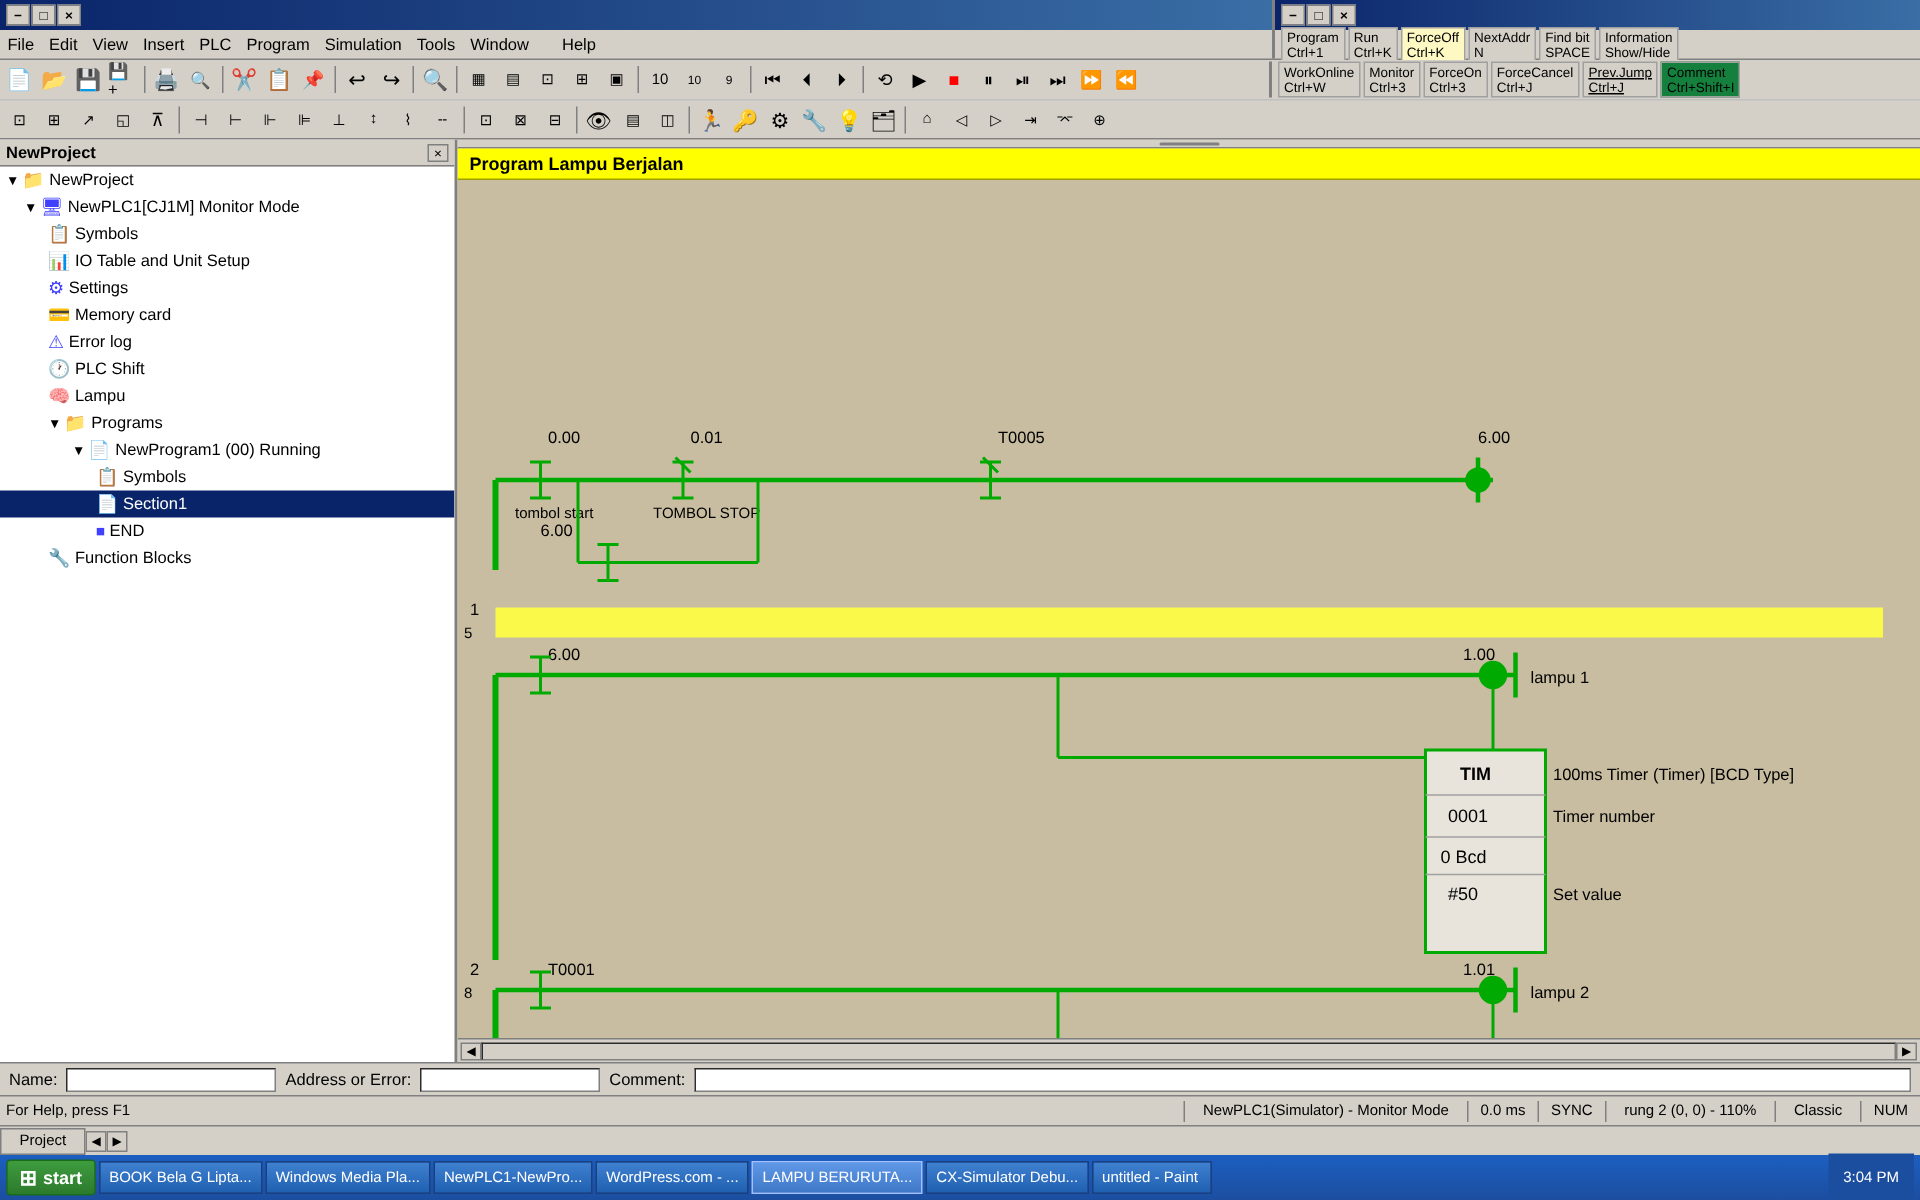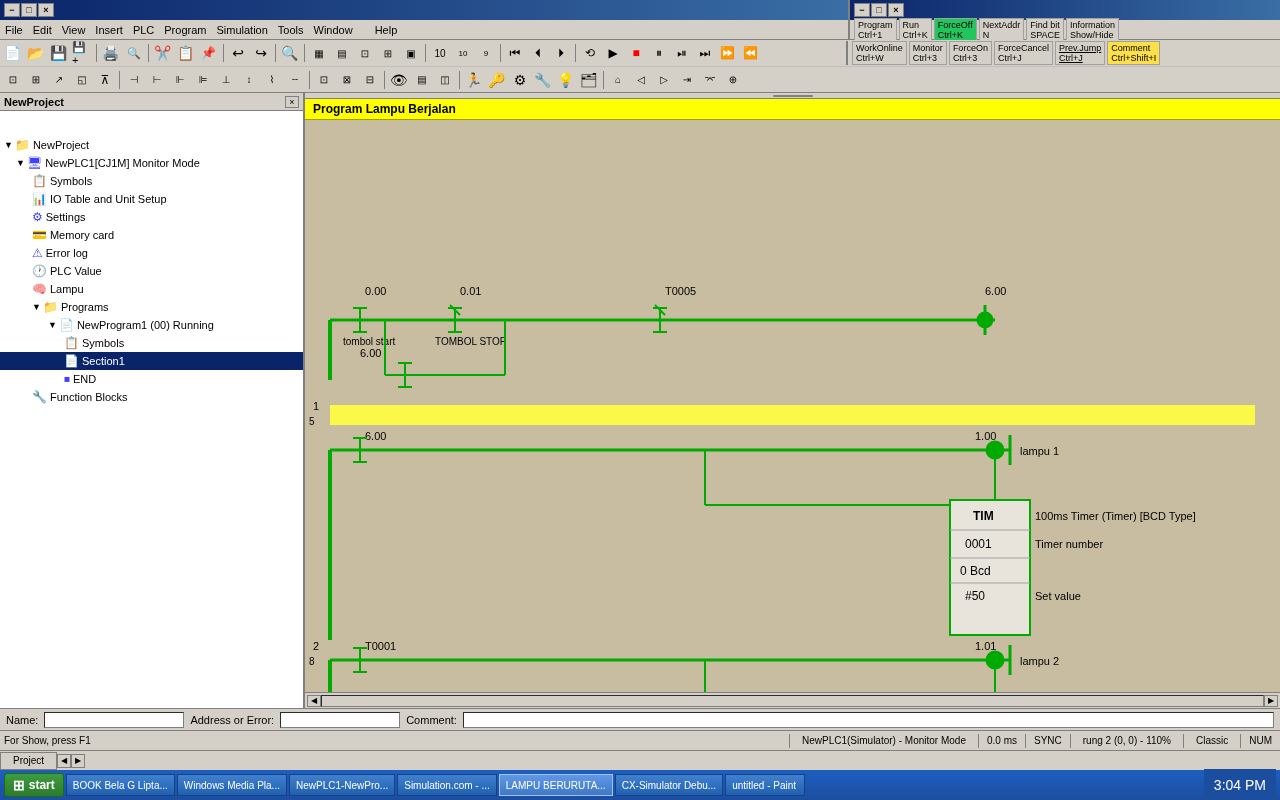--- a/index.html
+++ b/index.html
@@ -40,21 +40,21 @@
       <span style="padding:2px 5px;font-size:11px;cursor:pointer;">Program</span>
       <span style="padding:2px 5px;font-size:11px;cursor:pointer;">Simulation</span>
       <span style="padding:2px 5px;font-size:11px;cursor:pointer;">Tools</span>
       <span style="padding:2px 5px;font-size:11px;cursor:pointer;">Window</span>
       <span style="padding:2px 5px;font-size:11px;cursor:pointer;margin-left:12px;">Help</span>
     </div>
 
     <div style="width:432px; border-left:2px solid #808080; display:flex; align-items:center; padding:0 4px; font-size:10px; gap:2px;">
       <span style="font-size:9px;cursor:pointer;padding:1px 3px;border:1px solid #a0a0a0;background:#d4d0c8;white-space:nowrap;">Program<br>Ctrl+1</span>
       <span style="font-size:9px;cursor:pointer;padding:1px 3px;border:1px solid #a0a0a0;background:#d4d0c8;white-space:nowrap;">Run<br>Ctrl+K</span>
-      <span style="font-size:9px;cursor:pointer;padding:1px 3px;border:1px solid #a0a0a0;background:#22c55e;white-space:nowrap;">ForceOff<br>Ctrl+K</span>
+      <span style="font-size:9px;cursor:pointer;padding:1px 3px;border:1px solid #a0a0a0;background:#fef9c3;white-space:nowrap;">ForceOff<br>Ctrl+K</span>
       <span style="font-size:9px;cursor:pointer;padding:1px 3px;border:1px solid #a0a0a0;background:#d4d0c8;white-space:nowrap;">NextAddr<br>N</span>
       <span style="font-size:9px;cursor:pointer;padding:1px 3px;border:1px solid #a0a0a0;background:#d4d0c8;white-space:nowrap;">Find bit<br>SPACE</span>
       <span style="font-size:9px;cursor:pointer;padding:1px 3px;border:1px solid #a0a0a0;background:#d4d0c8;white-space:nowrap;">Information<br>Show/Hide</span>
     </div>
   </div>
 
   <div style="background:#d4d0c8; border-bottom:1px solid #808080; font-family:Tahoma,Arial,sans-serif;">
 
     <div style="display:flex; align-items:center; padding:1px 2px; height:26px; gap:1px; flex-wrap:wrap; position:relative;">
 
@@ -102,21 +102,21 @@
         <div style="width:22px;height:20px;background:#d4d0c8;border:1px solid transparent;display:inline-flex;align-items:center;justify-content:center;cursor:pointer;font-size:12px;">⏩</div>
         <div style="width:22px;height:20px;background:#d4d0c8;border:1px solid transparent;display:inline-flex;align-items:center;justify-content:center;cursor:pointer;font-size:12px;">⏪</div>
       </div>
 
       <div style="width:432px; border-left:2px solid #808080; display:flex; align-items:center; padding:0 4px; font-size:9px; gap:2px;">
         <span style="font-size:9px;cursor:pointer;padding:1px 3px;border:1px solid #a0a0a0;background:#d4d0c8;white-space:nowrap;">WorkOnline<br>Ctrl+W</span>
         <span style="font-size:9px;cursor:pointer;padding:1px 3px;border:1px solid #a0a0a0;background:#d4d0c8;white-space:nowrap;">Monitor<br>Ctrl+3</span>
         <span style="font-size:9px;cursor:pointer;padding:1px 3px;border:1px solid #a0a0a0;background:#d4d0c8;white-space:nowrap;">ForceOn<br>Ctrl+3</span>
         <span style="font-size:9px;cursor:pointer;padding:1px 3px;border:1px solid #a0a0a0;background:#d4d0c8;white-space:nowrap;">ForceCancel<br>Ctrl+J</span>
         <span style="font-size:9px;cursor:pointer;padding:1px 3px;border:1px solid #a0a0a0;background:#d4d0c8;white-space:nowrap;text-decoration:underline;">Prev.Jump<br>Ctrl+J</span>
-        <span style="font-size:9px;cursor:pointer;padding:1px 3px;border:1px solid #a0a0a0;background:#fde047;white-space:nowrap;">Comment<br>Ctrl+Shift+I</span>
+        <span style="font-size:9px;cursor:pointer;padding:1px 3px;border:1px solid #a0a0a0;background:#15803d;white-space:nowrap;">Comment<br>Ctrl+Shift+I</span>
       </div>
     </div>
 
     <div style="display:flex; align-items:center; padding:1px 2px; height:26px; gap:1px; border-top:1px solid #c0c0c0;">
       <div style="flex:1; display:flex; align-items:center; gap:1px; height:24px; overflow:hidden;">
         <div style="width:22px;height:20px;background:#d4d0c8;border:1px solid transparent;display:inline-flex;align-items:center;justify-content:center;cursor:pointer;font-size:10px;">⊡</div>
         <div style="width:22px;height:20px;background:#d4d0c8;border:1px solid transparent;display:inline-flex;align-items:center;justify-content:center;cursor:pointer;font-size:10px;">⊞</div>
         <div style="width:22px;height:20px;background:#d4d0c8;border:1px solid transparent;display:inline-flex;align-items:center;justify-content:center;cursor:pointer;font-size:10px;">↗</div>
         <div style="width:22px;height:20px;background:#d4d0c8;border:1px solid transparent;display:inline-flex;align-items:center;justify-content:center;cursor:pointer;font-size:10px;">◱</div>
         <div style="width:22px;height:20px;background:#d4d0c8;border:1px solid transparent;display:inline-flex;align-items:center;justify-content:center;cursor:pointer;font-size:12px;">⊼</div>
@@ -152,21 +152,21 @@
         <div style="width:22px;height:20px;background:#d4d0c8;border:1px solid transparent;display:inline-flex;align-items:center;justify-content:center;cursor:pointer;font-size:10px;">⇥</div>
         <div style="width:22px;height:20px;background:#d4d0c8;border:1px solid transparent;display:inline-flex;align-items:center;justify-content:center;cursor:pointer;font-size:10px;">⌤</div>
         <div style="width:22px;height:20px;background:#d4d0c8;border:1px solid transparent;display:inline-flex;align-items:center;justify-content:center;cursor:pointer;font-size:10px;">⊕</div>
       </div>
       <div style="width:432px; border-left:2px solid #808080;"></div>
     </div>
   </div>
 
   <div style="display:flex; flex:1; overflow:hidden; font-family:Tahoma,Arial,sans-serif;">
 
-    <div style="width:305px; background:white; border-right:2px solid #808080; display:flex; flex-direction:column; overflow:hidden;gap:25px;">
+    <div style="width:305px; background:white; border-right:2px solid #808080; display:flex; flex-direction:column; overflow:hidden;">
 
       <div style="background:#d4d0c8; padding:2px 4px; display:flex; justify-content:space-between; align-items:center; border-bottom:1px solid #808080; height:18px;">
         <span style="font-size:11px; font-weight:bold;">NewProject</span>
         <div style="display:flex; gap:2px;">
           <div style="width:14px;height:12px;background:#d4d0c8;border:1px solid #808080;display:flex;align-items:center;justify-content:center;font-size:9px;cursor:pointer;">×</div>
         </div>
       </div>
 
       <div style="overflow-y:auto; flex:1; font-size:11px;">
 
@@ -202,21 +202,21 @@
           <span>Memory card</span>
         </div>
 
         <div style="display:flex;align-items:center;padding:2px 0;cursor:pointer;padding-left:32px;">
           <span style="color:#4040ff;font-size:12px;margin-right:3px;">⚠</span>
           <span>Error log</span>
         </div>
 
         <div style="display:flex;align-items:center;padding:2px 0;cursor:pointer;padding-left:32px;">
           <span style="color:#4040ff;font-size:12px;margin-right:3px;">🕐</span>
-          <span>PLC Value</span>
+          <span>PLC Shift</span>
         </div>
 
         <div style="display:flex;align-items:center;padding:2px 0;cursor:pointer;padding-left:32px;">
           <span style="color:#4040ff;font-size:12px;margin-right:3px;">🧠</span>
           <span>Lampu</span>
         </div>
 
         <div style="display:flex;align-items:center;padding:2px 0;cursor:pointer;padding-left:32px;">
           <span style="font-size:9px;margin-right:2px;">▼</span>
           <span style="color:#4040ff;font-size:12px;margin-right:3px;">📁</span>
@@ -409,21 +409,21 @@
   <div style="background:#d4d0c8; height:22px; display:flex; align-items:center; border-top:1px solid #808080; font-size:11px; padding:0 6px; gap:6px; font-family:Tahoma,Arial,sans-serif;">
     <span>Name:</span>
     <input type="text" style="height: 16px; width: 140px; border: 1px inset rgb(128, 128, 128); background: white; font-size: 10px; padding: 0px 2px;" value="">
     <span>Address or Error:</span>
     <input type="text" style="height: 16px; width: 120px; border: 1px inset rgb(128, 128, 128); background: white; font-size: 10px; padding: 0px 2px;" value="">
     <span>Comment:</span>
     <input type="text" style="height: 16px; flex: 1 1 0%; border: 1px inset rgb(128, 128, 128); background: white; font-size: 10px; padding: 0px 2px;" value="">
   </div>
 
   <div style="background:#d4d0c8; height:20px; display:flex; align-items:center; border-top:1px solid #808080; font-size:10px; padding:0 4px; gap:0; font-family:Tahoma,Arial,sans-serif;">
-    <span style="flex:1;">For Show, press F1</span>
+    <span style="flex:1;">For Help, press F1</span>
     <div style="width:1px;height:14px;background:#808080;margin:0 4px;"></div>
     <span style="padding:0 8px;">NewPLC1(Simulator) - Monitor Mode</span>
     <div style="width:1px;height:14px;background:#808080;margin:0 4px;"></div>
     <span style="padding:0 4px;">0.0 ms</span>
     <div style="width:1px;height:14px;background:#808080;margin:0 4px;"></div>
     <span style="padding:0 4px;">SYNC</span>
     <div style="width:1px;height:14px;background:#808080;margin:0 4px;"></div>
     <span style="padding:0 8px;">rung 2 (0, 0) - 110%</span>
     <div style="width:1px;height:14px;background:#808080;margin:0 4px;"></div>
     <span style="padding:0 8px;">Classic</span>
@@ -442,24 +442,24 @@
       <span style="font-size:14px;">⊞</span>
       <span>start</span>
     </div>
 
     <div style="background:linear-gradient(to bottom,#4080d0,#2060b0);color:white;border:1px solid #1a4080;height:22px;padding:0 6px;font-size:10px;display:flex;align-items:center;cursor:pointer;min-width:80px;max-width:120px;overflow:hidden;text-overflow:ellipsis;white-space:nowrap;">BOOK Bela G Lipta...</div>
 
     <div style="background:linear-gradient(to bottom,#4080d0,#2060b0);color:white;border:1px solid #1a4080;height:22px;padding:0 6px;font-size:10px;display:flex;align-items:center;cursor:pointer;min-width:80px;max-width:120px;overflow:hidden;text-overflow:ellipsis;white-space:nowrap;">Windows Media Pla...</div>
 
     <div style="background:linear-gradient(to bottom,#4080d0,#2060b0);color:white;border:1px solid #1a4080;height:22px;padding:0 6px;font-size:10px;display:flex;align-items:center;cursor:pointer;min-width:80px;max-width:120px;overflow:hidden;text-overflow:ellipsis;white-space:nowrap;">NewPLC1-NewPro...</div>
 
-    <div style="background:linear-gradient(to bottom,#4080d0,#2060b0);color:white;border:1px solid #1a4080;height:22px;padding:0 6px;font-size:10px;display:flex;align-items:center;cursor:pointer;min-width:80px;max-width:130px;overflow:hidden;text-overflow:ellipsis;white-space:nowrap;">Simulation.com - ...</div>
+    <div style="background:linear-gradient(to bottom,#4080d0,#2060b0);color:white;border:1px solid #1a4080;height:22px;padding:0 6px;font-size:10px;display:flex;align-items:center;cursor:pointer;min-width:80px;max-width:130px;overflow:hidden;text-overflow:ellipsis;white-space:nowrap;">WordPress.com - ...</div>
 
     <div style="background:linear-gradient(to bottom,#6098e8,#4078c8);color:white;border:1px solid #a0c0ff;height:22px;padding:0 6px;font-size:10px;display:flex;align-items:center;cursor:pointer;min-width:80px;max-width:130px;overflow:hidden;text-overflow:ellipsis;white-space:nowrap;">LAMPU BERURUTA...</div>
 
     <div style="background:linear-gradient(to bottom,#4080d0,#2060b0);color:white;border:1px solid #1a4080;height:22px;padding:0 6px;font-size:10px;display:flex;align-items:center;cursor:pointer;min-width:80px;max-width:130px;overflow:hidden;text-overflow:ellipsis;white-space:nowrap;">CX-Simulator Debu...</div>
 
     <div style="background:linear-gradient(to bottom,#4080d0,#2060b0);color:white;border:1px solid #1a4080;height:22px;padding:0 6px;font-size:10px;display:flex;align-items:center;cursor:pointer;min-width:80px;max-width:120px;overflow:hidden;text-overflow:ellipsis;white-space:nowrap;">untitled - Paint</div>
 
-    <div style="margin-left:auto;background:#1c4ea0;color:white;font-size:14px;padding:16px 10px;height:24px;display:flex;align-items:center;">3:04 PM</div>
+    <div style="margin-left:auto;background:#1c4ea0;color:white;font-size:10px;padding:16px 10px;height:24px;display:flex;align-items:center;">3:04 PM</div>
   </div>
 
 </div>
 
 </body></html>

